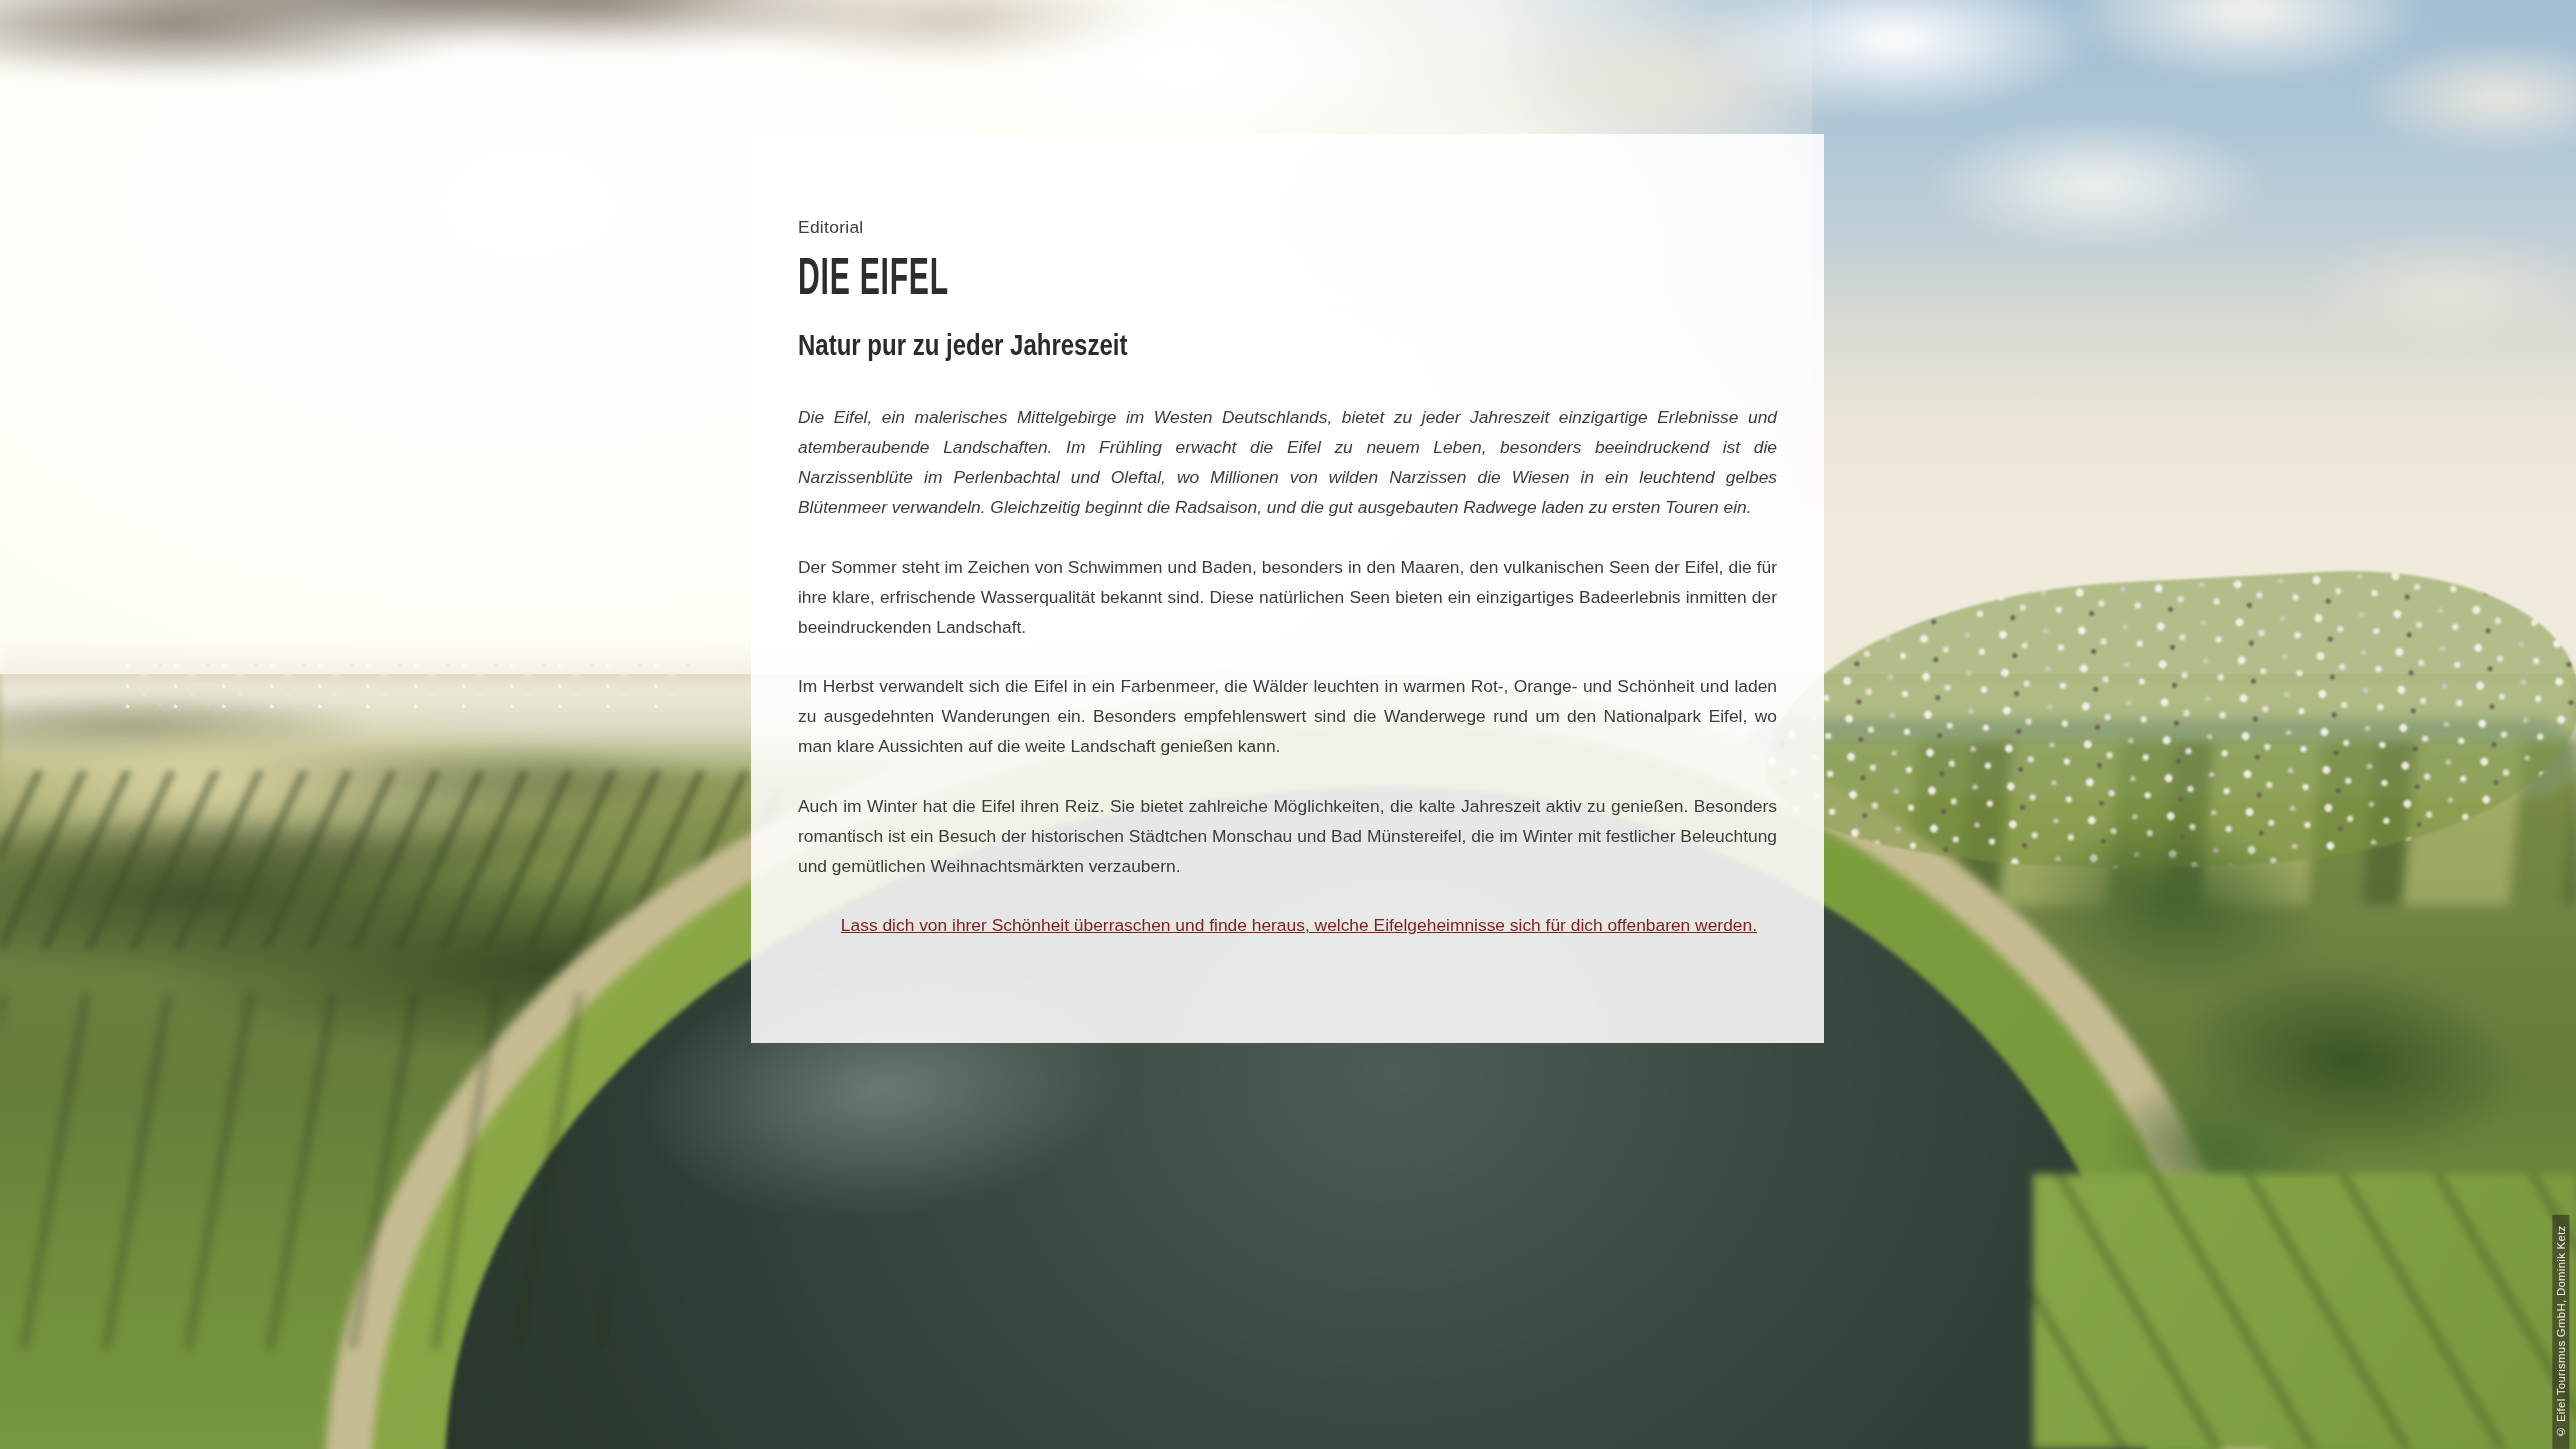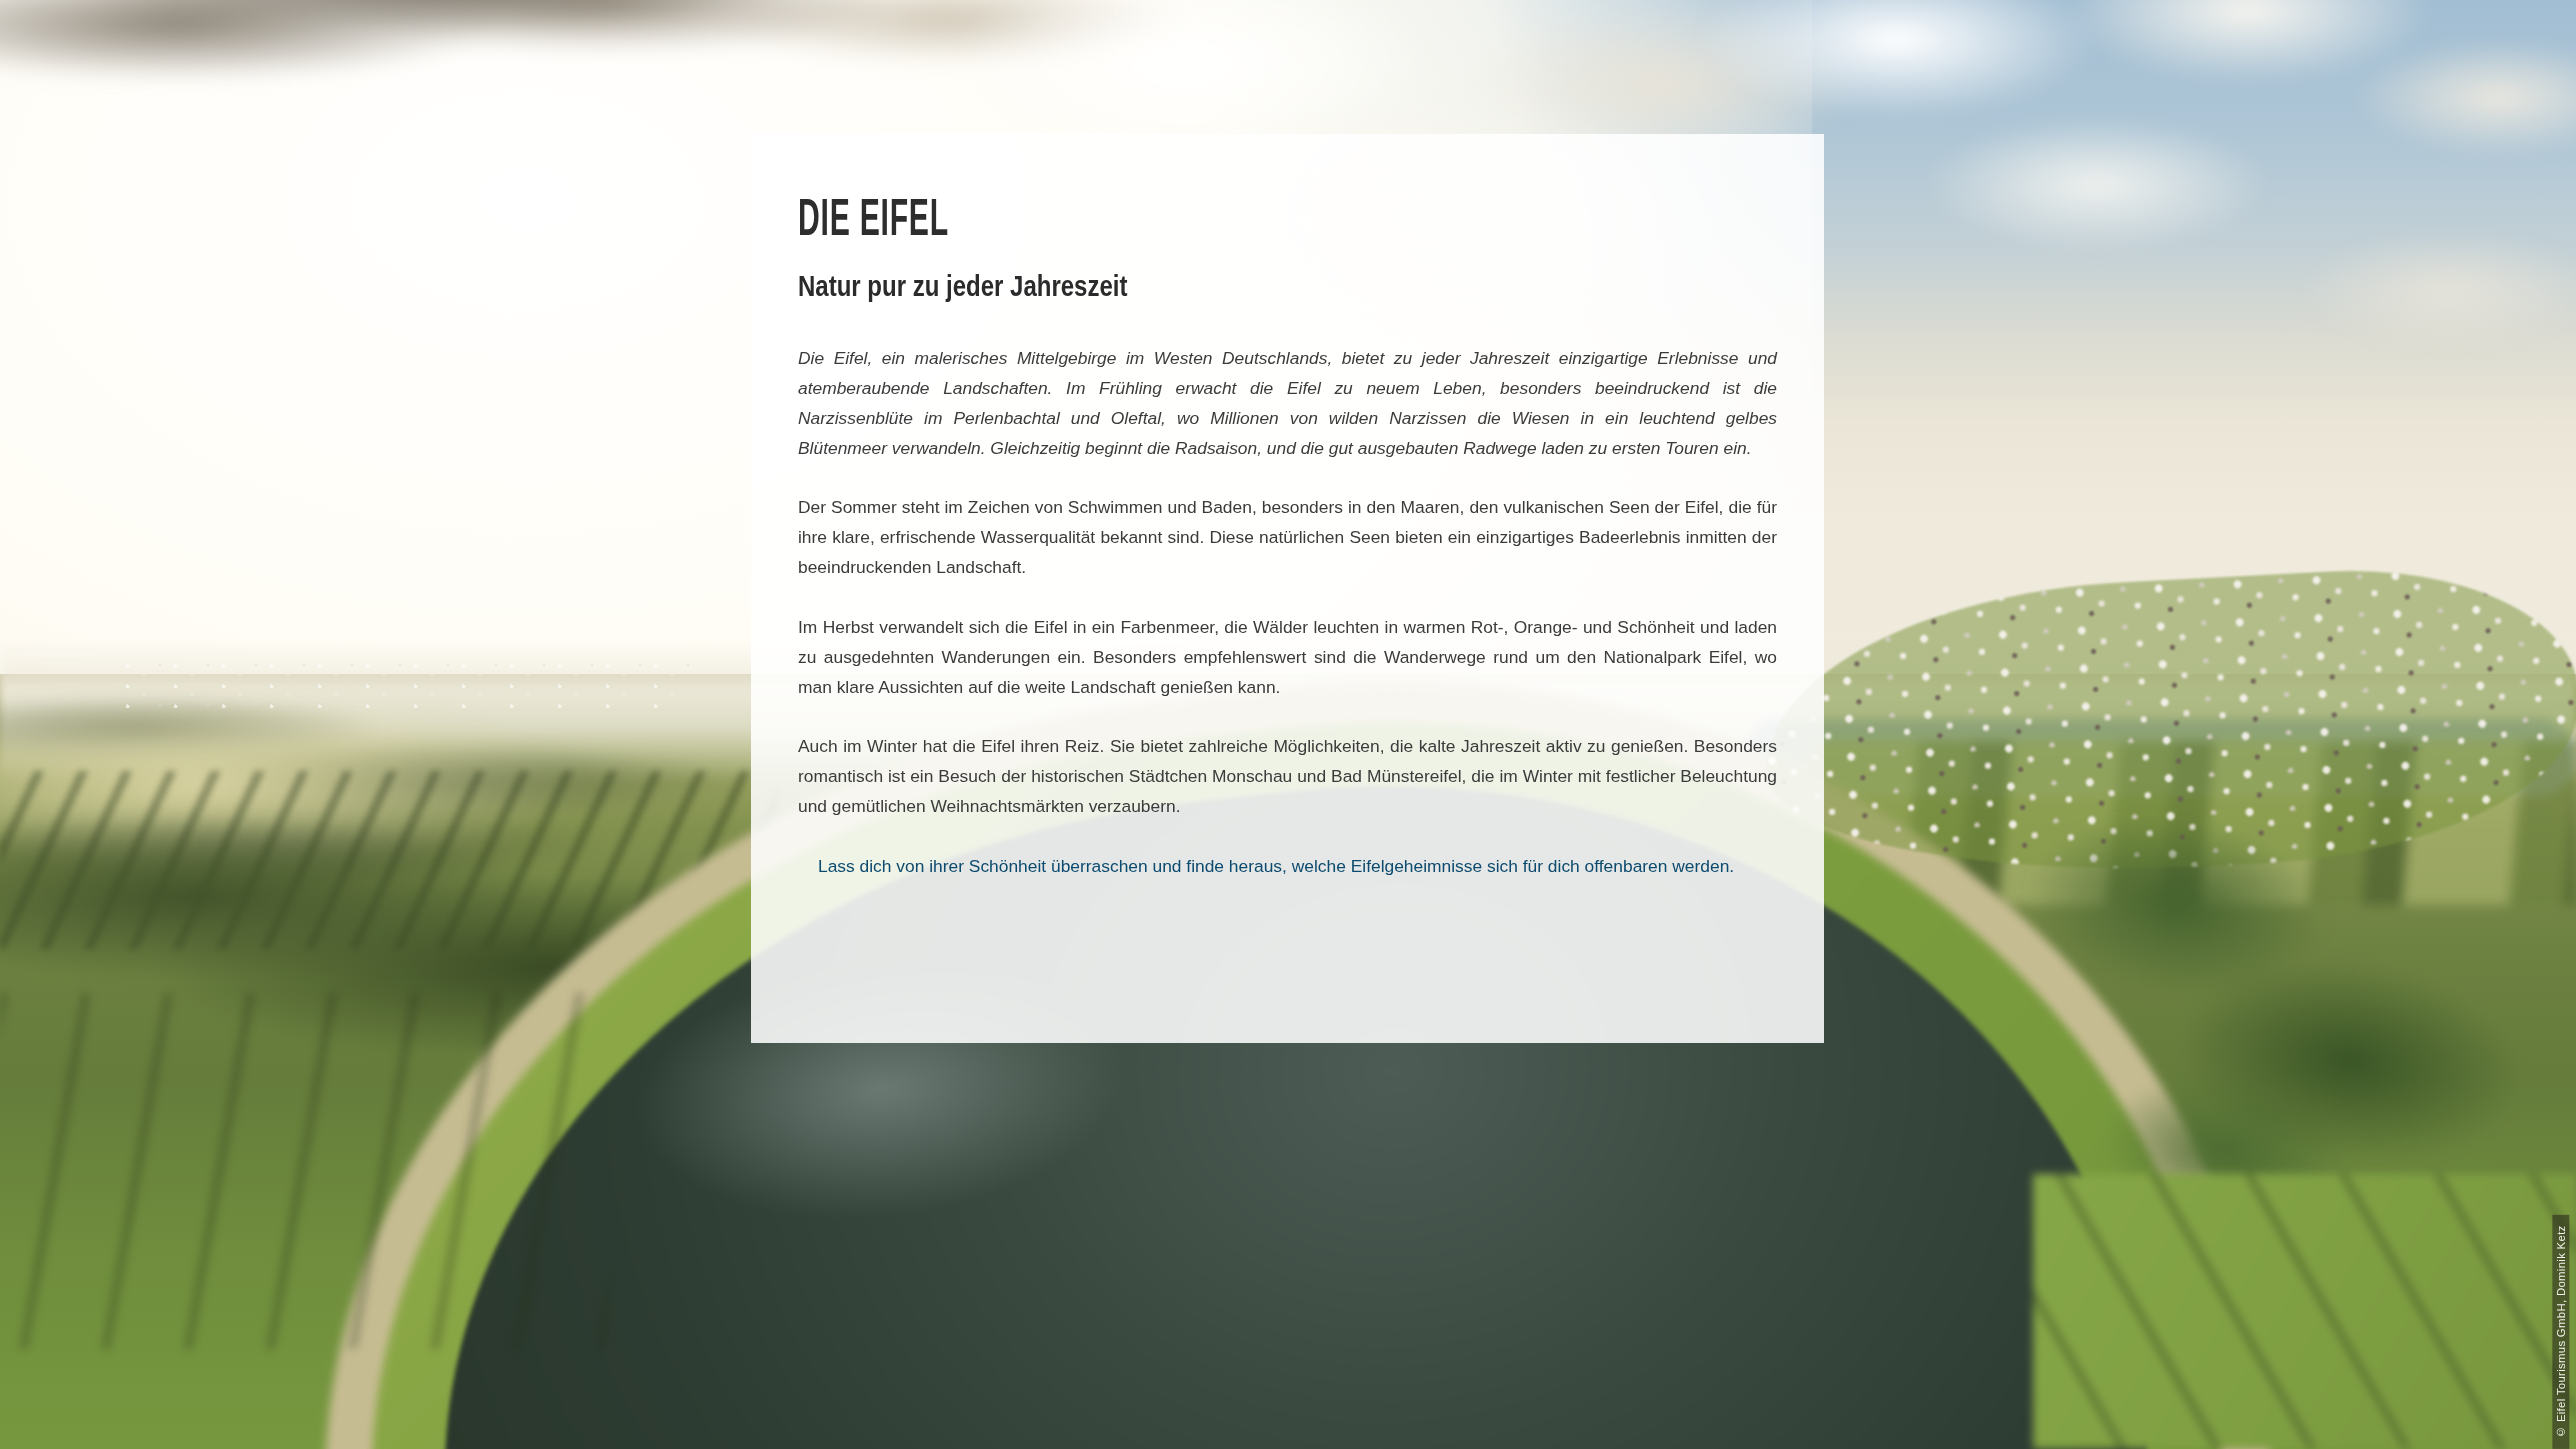--- a/index.html
+++ b/index.html
@@ -103,21 +103,21 @@
   .title{
     font-size:52px;line-height:1.08;font-weight:700;color:#2d2d2d;letter-spacing:1.3px;
     margin:6.7px 0 0 0;transform:scaleX(.58);transform-origin:left top;white-space:nowrap;
   }
   .subtitle{
     font-size:30px;line-height:1.2;font-weight:700;color:#2b2b2b;
     margin:23px 0 0 0;transform:scaleX(.8);transform-origin:left top;white-space:nowrap;
   }
   .panel p{font-size:17.4px;line-height:30px;color:#3b3b3b;text-align:justify;margin:29.5px 0 0 0;}
   .panel p.first{margin-top:39px;font-style:italic;}
-  .panel p.closing{text-align:left;color:#0c4a6e;max-width:939px;margin-left:auto;margin-right:auto;}
+  .panel p.closing{text-align:right;color:#7f1d1d;max-width:939px;margin-left:auto;margin-right:auto;text-decoration:underline;}
 
   
   .credit{
     position:absolute;right:6.7px;bottom:0;z-index:11;
     writing-mode:vertical-rl;transform:rotate(180deg);
     background:rgba(35,35,26,.55);color:#f2f2ea;
     font-size:11.4px;letter-spacing:0.3px;padding:10.7px 2.7px;
   }
 </style>
 </head>
@@ -141,20 +141,21 @@
   <div class="path-ring"></div>
   <div class="shore-ring"></div>
   <div class="village-area"></div>
   <div class="trees-right"></div>
   <div class="lake"></div>
   <div class="fields-bottom-right"></div>
   <div class="shadow-streaks"></div>
 </div>
 
 <main class="panel">
+  <p class="kicker">Editorial</p>
   <h1 class="title">DIE EIFEL</h1>
   <h2 class="subtitle">Natur pur zu jeder Jahreszeit</h2>
   <p class="first">Die Eifel, ein malerisches Mittelgebirge im Westen Deutschlands, bietet zu jeder Jahreszeit einzigartige Erlebnisse und atemberaubende Landschaften. Im Frühling erwacht die Eifel zu neuem Leben, besonders beeindruckend ist die Narzissenblüte im Perlenbachtal und Oleftal, wo Millionen von wilden Narzissen die Wiesen in ein leuchtend gelbes Blütenmeer verwandeln. Gleichzeitig beginnt die Radsaison, und die gut ausgebauten Radwege laden zu ersten Touren ein.</p>
   <p>Der Sommer steht im Zeichen von Schwimmen und Baden, besonders in den Maaren, den vulkanischen Seen der Eifel, die für ihre klare, erfrischende Wasserqualität bekannt sind. Diese natürlichen Seen bieten ein einzigartiges Badeerlebnis inmitten der beeindruckenden Landschaft.</p>
   <p>Im Herbst verwandelt sich die Eifel in ein Farbenmeer, die Wälder leuchten in warmen Rot-, Orange- und Schönheit und laden zu ausgedehnten Wanderungen ein. Besonders empfehlenswert sind die Wanderwege rund um den Nationalpark Eifel, wo man klare Aussichten auf die weite Landschaft genießen kann.</p>
   <p>Auch im Winter hat die Eifel ihren Reiz. Sie bietet zahlreiche Möglichkeiten, die kalte Jahreszeit aktiv zu genießen. Besonders romantisch ist ein Besuch der historischen Städtchen Monschau und Bad Münstereifel, die im Winter mit festlicher Beleuchtung und gemütlichen Weihnachtsmärkten verzaubern.</p>
   <p class="closing">Lass dich von ihrer Schönheit überraschen und finde heraus, welche Eifelgeheimnisse sich für dich offenbaren werden.</p>
 </main>
 
 <div class="credit">© Eifel Tourismus GmbH, Dominik Ketz</div>

